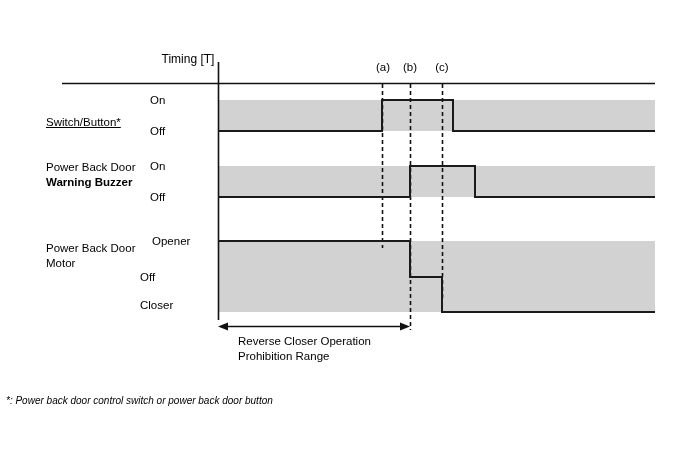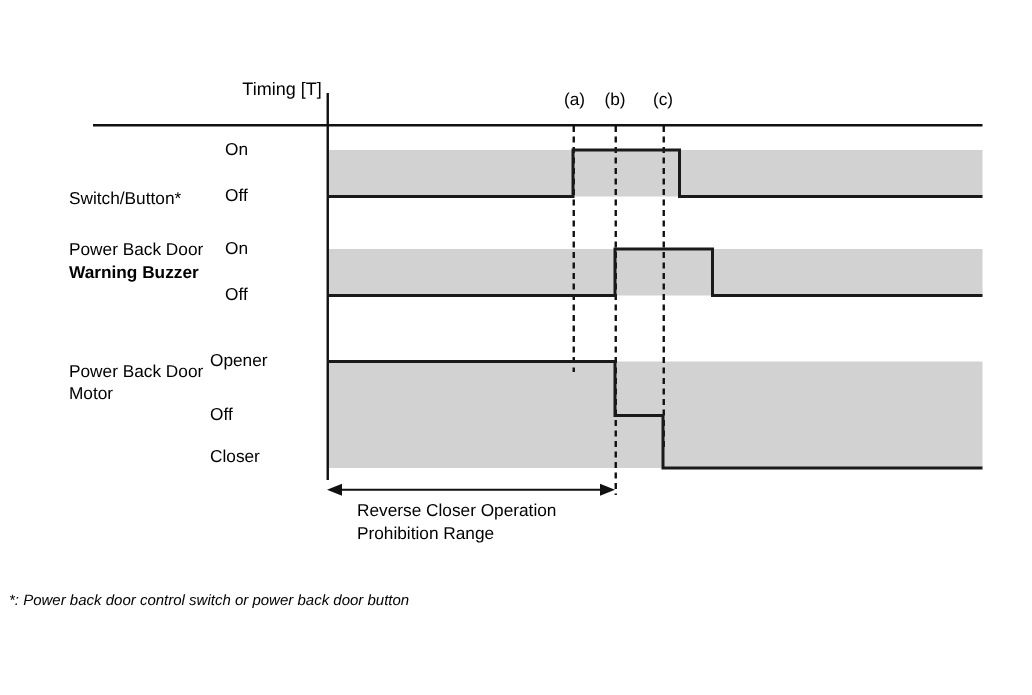--- a/index.html
+++ b/index.html
@@ -75,32 +75,32 @@
       <polygon points="410,326.5 400,322.5 400,330.5" fill="#111"></polygon>
     </g>
   </svg>
 
   <div class="txt txt-c" style="left:138px; top:52px; width:100px; font-size:12px;">Timing [T]</div>
 
   <div class="txt txt-c" style="left:367px; top:60px; width:32px;">(a)</div>
   <div class="txt txt-c" style="left:394px; top:60px; width:32px;">(b)</div>
   <div class="txt txt-c" style="left:426px; top:60px; width:32px;">(c)</div>
 
-  <div class="txt" style="left:46px; top:126px;">Switch/Button*</div>
+  <div class="txt" style="left:46px; top:115px;text-decoration:underline;">Switch/Button*</div>
   <div class="txt txt-r" style="left:150px; top:93px; width:58px;">On</div>
   <div class="txt txt-r" style="left:150px; top:124px; width:58px;">Off</div>
 
   <div class="txt" style="left:46px; top:160px;">Power Back Door</div>
   <div class="txt" style="left:46px; top:175px;font-weight:bold;">Warning Buzzer</div>
   <div class="txt txt-r" style="left:150px; top:159px; width:58px;">On</div>
   <div class="txt txt-r" style="left:150px; top:190px; width:58px;">Off</div>
 
   <div class="txt" style="left:46px; top:241px;">Power Back Door</div>
   <div class="txt" style="left:46px; top:256px;">Motor</div>
-  <div class="txt txt-r" style="left:140px; top:234px; width:68px;">Opener</div>
+  <div class="txt txt-r" style="left:152px; top:234px; width:68px;">Opener</div>
   <div class="txt txt-r" style="left:140px; top:270px; width:68px;">Off</div>
   <div class="txt txt-r" style="left:140px; top:298px; width:68px;">Closer</div>
 
   <div class="txt" style="left:238px; top:334px;">Reverse Closer Operation</div>
   <div class="txt" style="left:238px; top:349px;">Prohibition Range</div>
 
   <div class="footnote">*: Power back door control switch or power back door button</div>
 
 </div>
 

